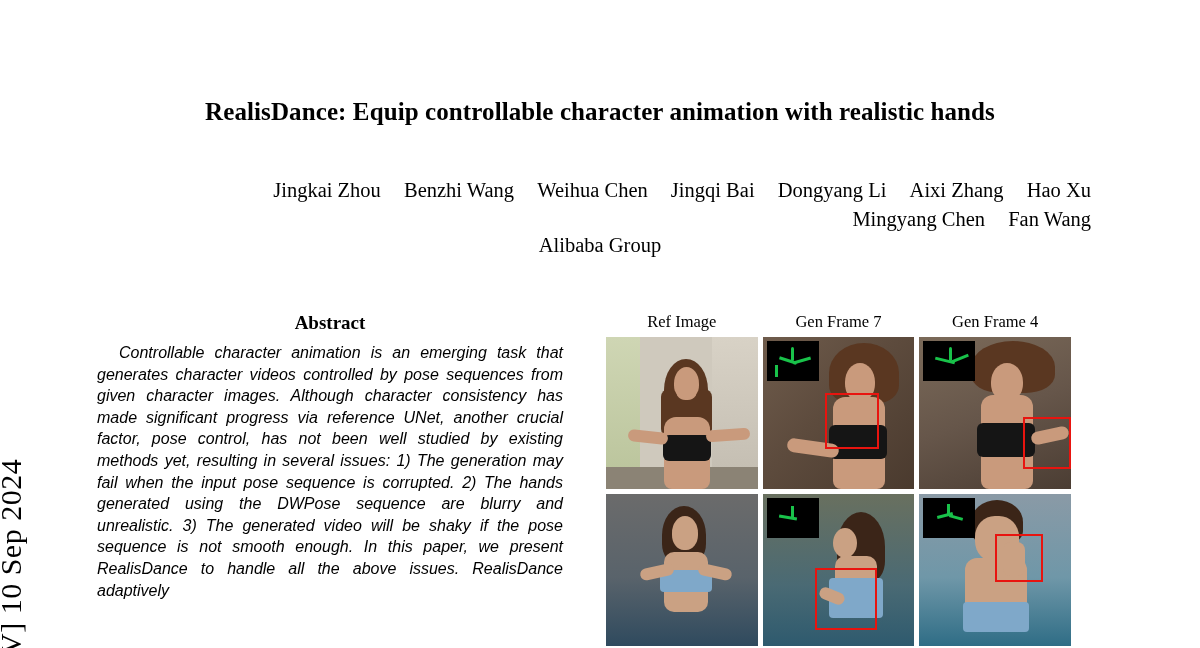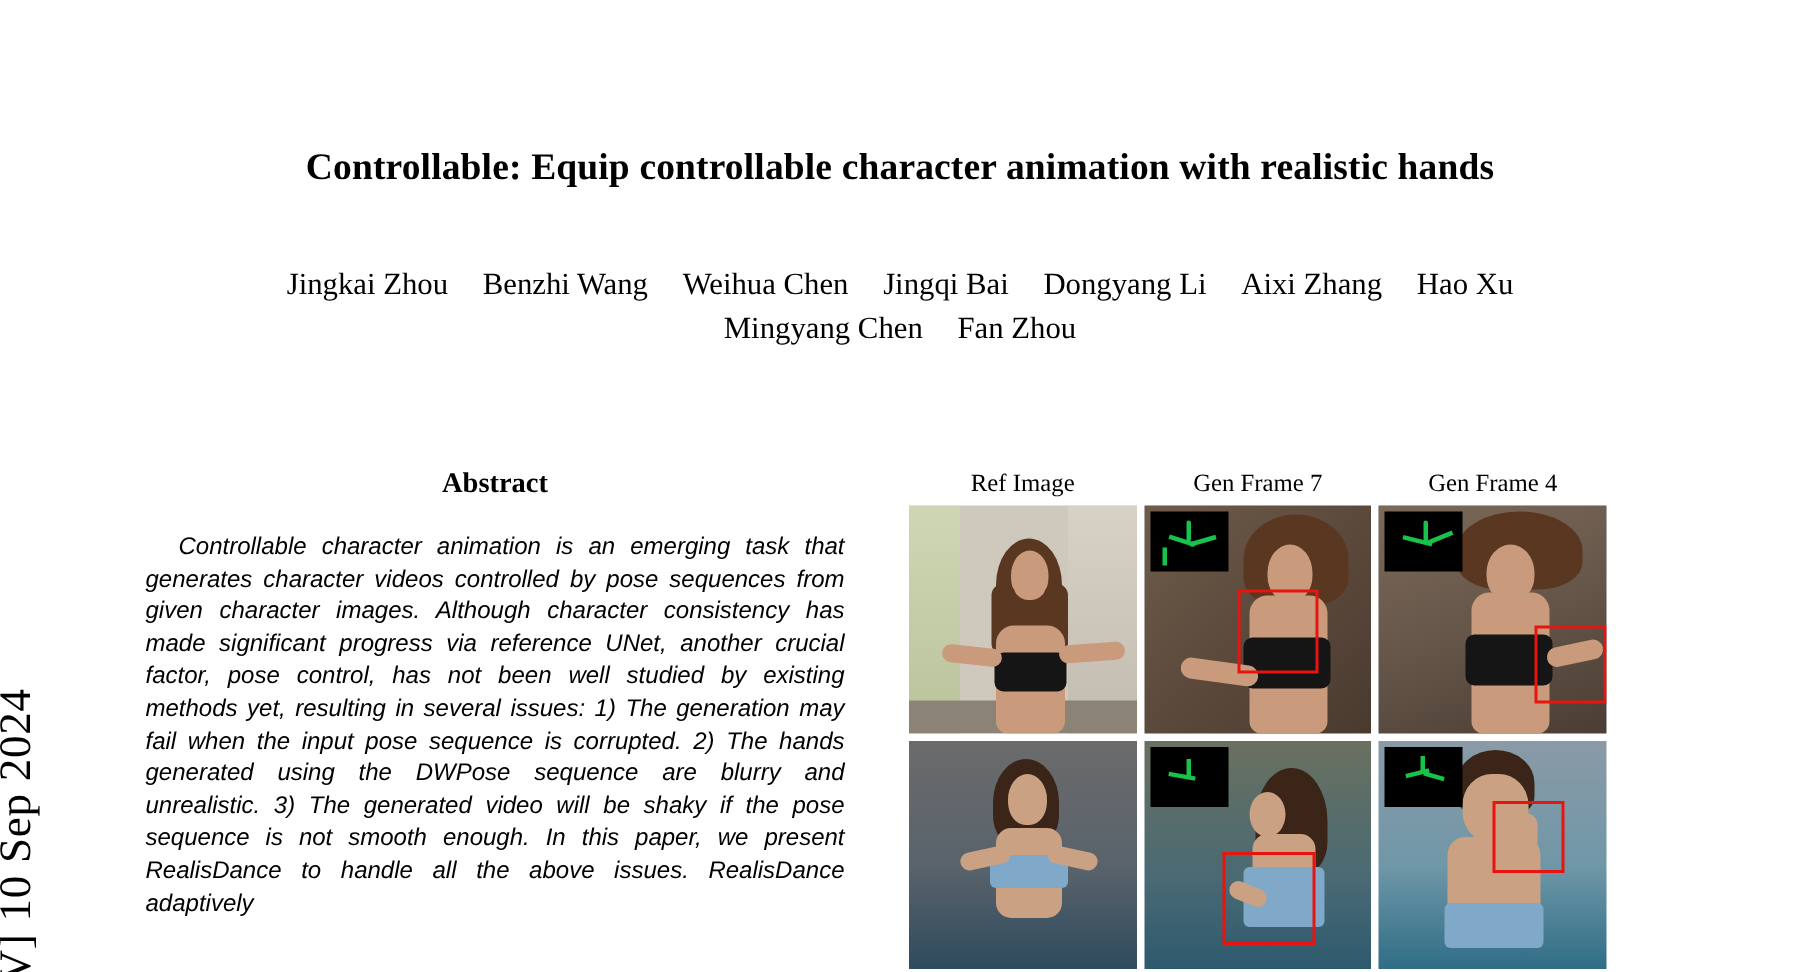--- a/index.html
+++ b/index.html
@@ -49,21 +49,21 @@
     font-weight: bold;
     font-family: "Liberation Serif", serif;
     letter-spacing: 0.1px;
   }
 
   .authors {
     position: absolute;
     left: 100px;
     top: 176px;
     width: 1000px;
-    text-align: center;
+    text-align: right;
     font-size: 20.5px;
     line-height: 29px;
     font-family: "Liberation Serif", serif;
   }
   .authors .line { display: block; }
   .authors .name { display: inline-block; margin: 0 9px; }
   .affil {
     position: absolute;
     left: 100px;
     top: 234px;
@@ -78,21 +78,21 @@
     position: absolute;
     left: 97px;
     top: 312px;
     width: 466px;
   }
   .abstract-head {
     text-align: center;
     font-size: 19px;
     font-weight: bold;
     font-family: "Liberation Serif", serif;
-    margin-bottom: 20px;
+    margin-bottom: 8px;
   }
   .abstract-body {
     font-size: 16px;
     line-height: 21.6px;
     font-style: italic;
     font-family: Liberation Sans, sans-serif;
     text-align: justify;
     text-indent: 22px;
     hyphens: none;
   }
@@ -188,38 +188,39 @@
     width: 52px; height: 40px;
   }
 </style>
 </head>
 <body>
 
 <div class="page">
 
   <div class="arxiv-stamp">[cs.CV]  10 Sep 2024</div>
 
-  <div class="title">Controllable: Equip controllable character animation with realistic hands</div>
+  <div class="title">RealisDance: Equip controllable character animation with realistic hands</div>
 
   <div class="authors">
     <span class="line">
       <span class="name">Jingkai Zhou</span>
       <span class="name">Benzhi Wang</span>
       <span class="name">Weihua Chen</span>
       <span class="name">Jingqi Bai</span>
       <span class="name">Dongyang Li</span>
       <span class="name">Aixi Zhang</span>
       <span class="name">Hao Xu</span>
     </span>
     <span class="line">
       <span class="name">Mingyang Chen</span>
-      <span class="name">Fan Zhou</span>
+      <span class="name">Fan Wang</span>
     </span>
   </div>
 
+  <div class="affil">Alibaba Group</div>
 
   <div class="abstract-col">
     <div class="abstract-head">Abstract</div>
     <div class="abstract-body">Controllable character animation is an emerging task that generates character videos controlled by pose sequences from given character images. Although character consistency has made significant progress via reference UNet, another crucial factor, pose control, has not been well studied by existing methods yet, resulting in several issues: 1) The generation may fail when the input pose sequence is corrupted. 2) The hands generated using the DWPose sequence are blurry and unrealistic. 3) The generated video will be shaky if the pose sequence is not smooth enough. In this paper, we present RealisDance to handle all the above issues. RealisDance adaptively</div>
   </div>
 
   <div class="figure">
     <div class="fig-headers">
       <div>Ref Image</div>
       <div>Gen Frame 7</div>

